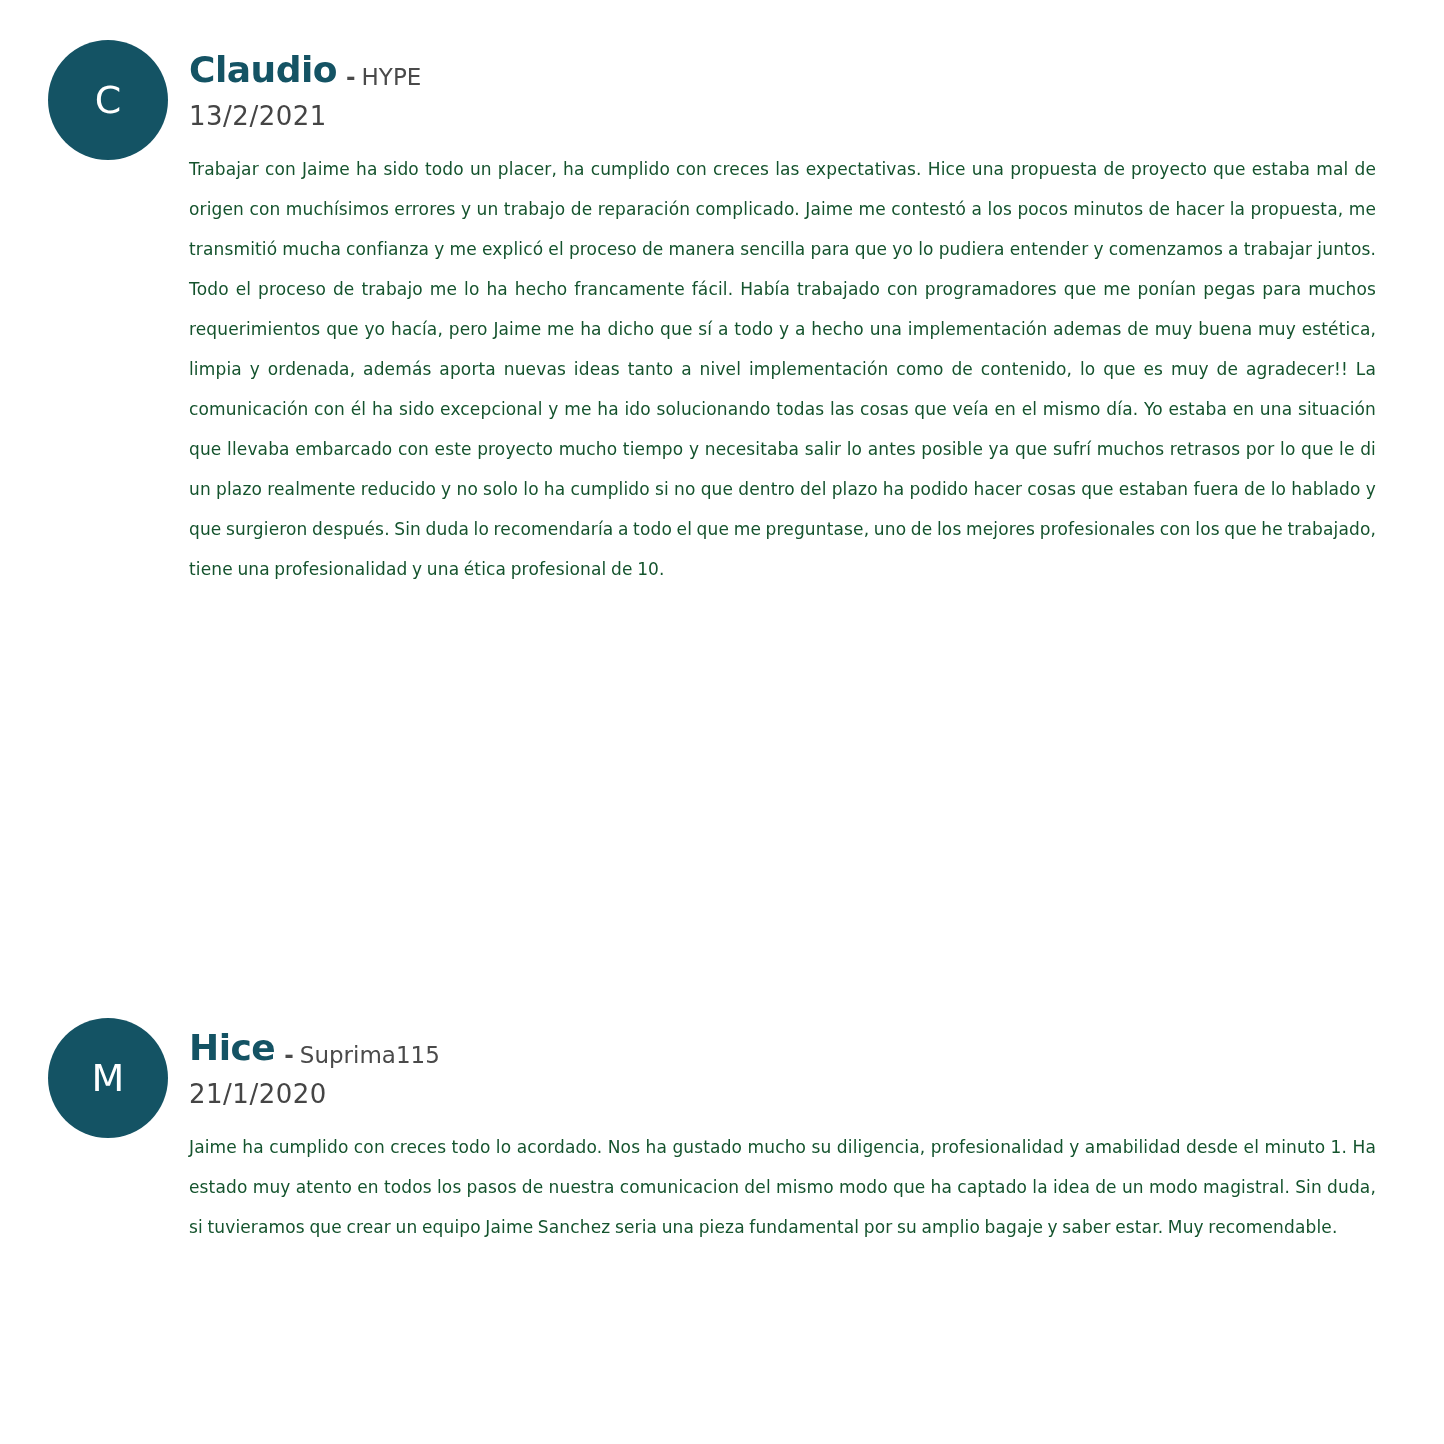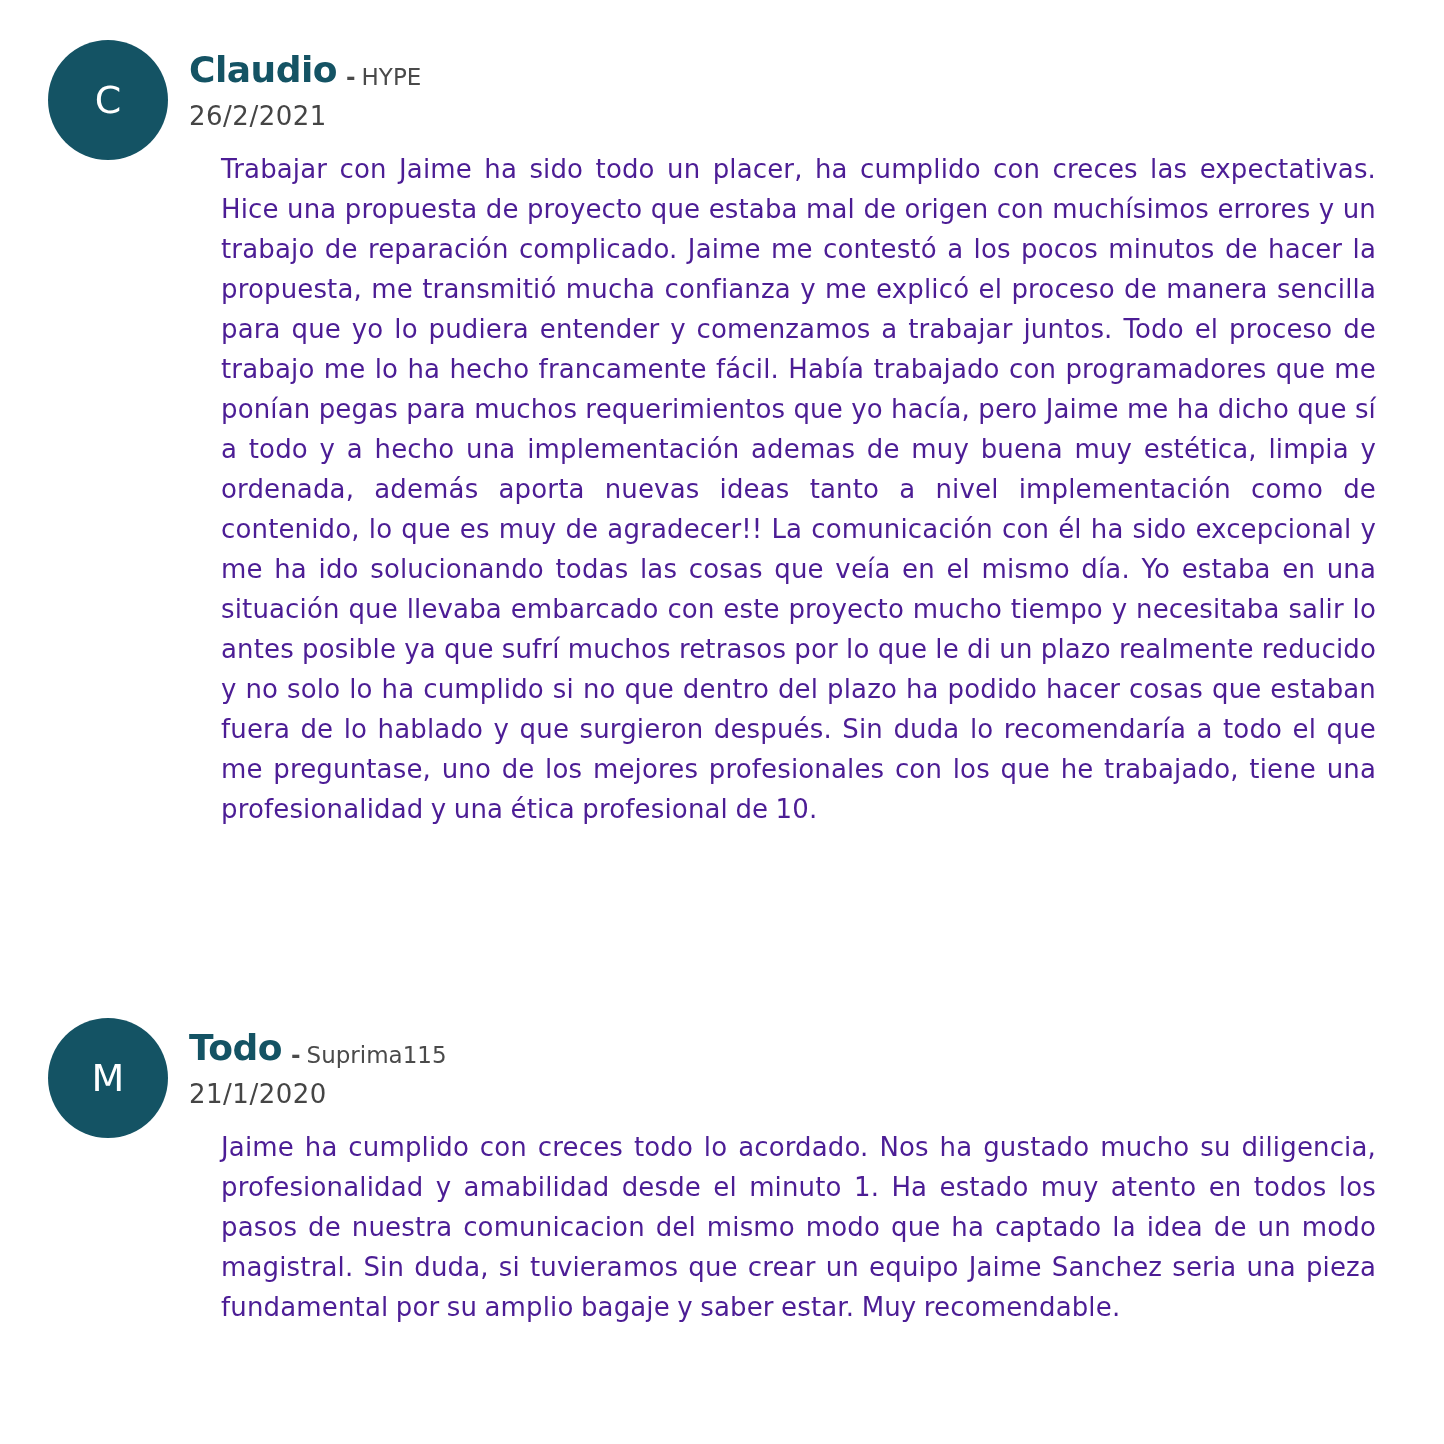--- a/index.html
+++ b/index.html
@@ -72,56 +72,55 @@
     .review-date {
       font-size: 26px;
       color: #454545;
       height: 40px;
       line-height: 40px;
       margin-top: 6px;
       letter-spacing: 0.5px;
     }
     .review-text {
       margin-top: 13px;
-      font-size: 26px;
+      font-size: 17px;
       line-height: 40px;
       text-align: justify;
-      color: #4c1d95;
+      color: #14532d;
       letter-spacing: 0.15px;
       word-spacing: -1px;
-      margin-left: 32px;
     }
   </style>
 </head>
 <body>
 
 <div class="reviews">
 
   <div class="review" style="top:40px;">
     <div class="avatar">
       <span>C</span>
     </div>
     <div class="content">
       <div class="author-line">
         <span class="author-name">Claudio</span>
         <span class="author-sep">-</span>
         <span class="author-company">HYPE</span>
       </div>
-      <div class="review-date">26/2/2021</div>
+      <div class="review-date">13/2/2021</div>
       <p class="review-text">Trabajar con Jaime ha sido todo un placer, ha cumplido con creces las expectativas. Hice una propuesta de proyecto que estaba mal de origen con muchísimos errores y un trabajo de reparación complicado. Jaime me contestó a los pocos minutos de hacer la propuesta, me transmitió mucha confianza y me explicó el proceso de manera sencilla para que yo lo pudiera entender y comenzamos a trabajar juntos. Todo el proceso de trabajo me lo ha hecho francamente fácil. Había trabajado con programadores que me ponían pegas para muchos requerimientos que yo hacía, pero Jaime me ha dicho que sí a todo y a hecho una implementación ademas de muy buena muy estética, limpia y ordenada, además aporta nuevas ideas tanto a nivel implementación como de contenido, lo que es muy de agradecer!! La comunicación con él ha sido excepcional y me ha ido solucionando todas las cosas que veía en el mismo día. Yo estaba en una situación que llevaba embarcado con este proyecto mucho tiempo y necesitaba salir lo antes posible ya que sufrí muchos retrasos por lo que le di un plazo realmente reducido y no solo lo ha cumplido si no que dentro del plazo ha podido hacer cosas que estaban fuera de lo hablado y que surgieron después. Sin duda lo recomendaría a todo el que me preguntase, uno de los mejores profesionales con los que he trabajado, tiene una profesionalidad y una ética profesional de 10.</p>
     </div>
   </div>
 
   <div class="review" style="top:1018px;">
     <div class="avatar">
       <span>M</span>
     </div>
     <div class="content">
       <div class="author-line">
-        <span class="author-name">Todo</span>
+        <span class="author-name">Hice</span>
         <span class="author-sep">-</span>
         <span class="author-company">Suprima115</span>
       </div>
       <div class="review-date">21/1/2020</div>
       <p class="review-text">Jaime ha cumplido con creces todo lo acordado. Nos ha gustado mucho su diligencia, profesionalidad y amabilidad desde el minuto 1. Ha estado muy atento en todos los pasos de nuestra comunicacion del mismo modo que ha captado la idea de un modo magistral. Sin duda, si tuvieramos que crear un equipo Jaime Sanchez seria una pieza fundamental por su amplio bagaje y saber estar. Muy recomendable.</p>
     </div>
   </div>
 
 </div>
 

